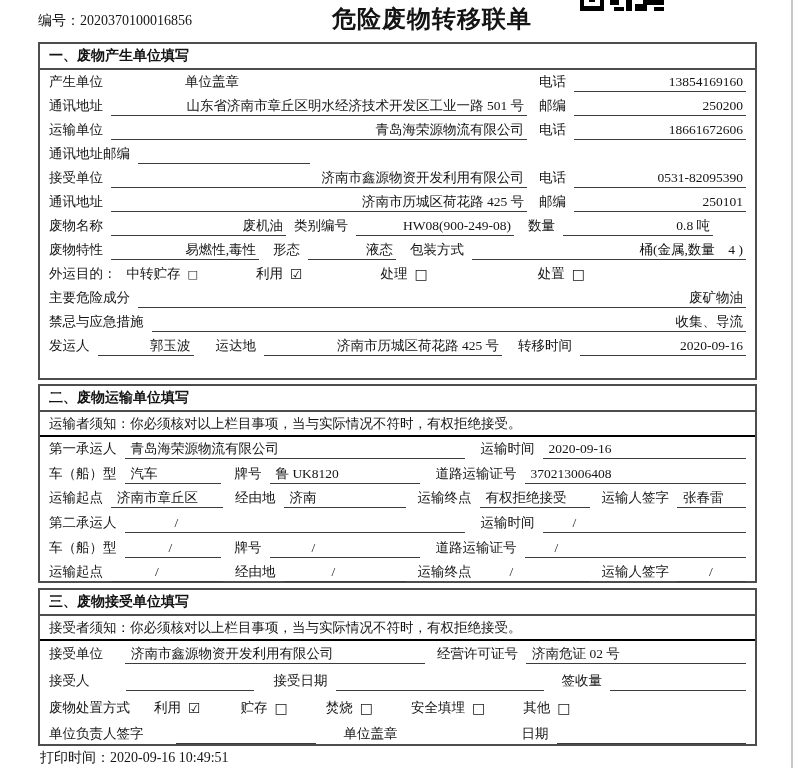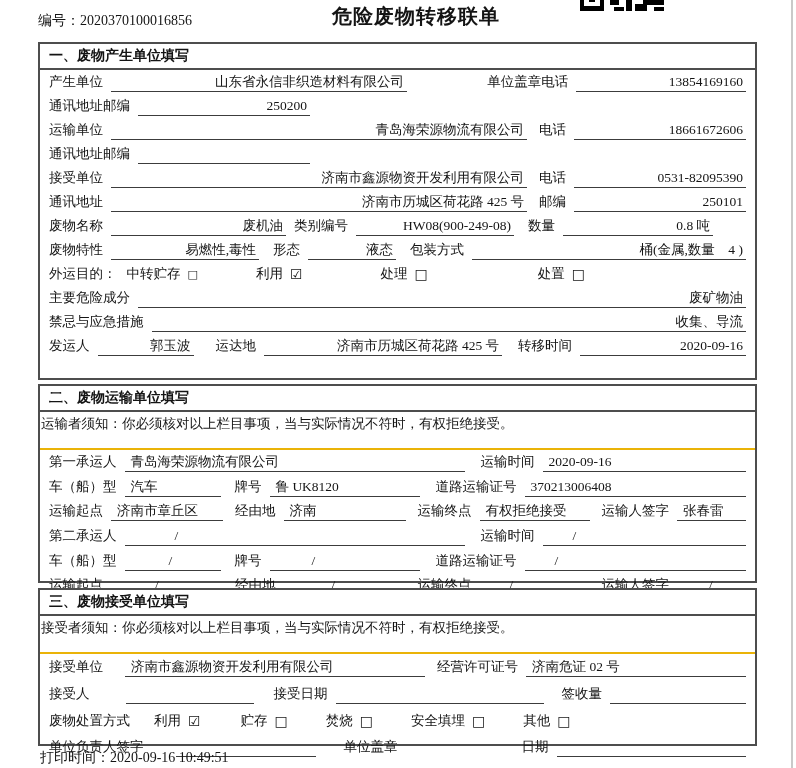--- a/index.html
+++ b/index.html
@@ -5,31 +5,31 @@
   * { margin:0; padding:0; box-sizing:border-box; }
   html,body { background:#fff; }
   body {
     width:796px; height:768px; overflow:hidden;
     font-family:"Liberation Serif","DejaVu Serif",serif;
     color:#141414; font-size:13.5px;
   }
   .doc { position:relative; width:796px; height:768px; background:#fff; }
 
   .serial { position:absolute; left:38px; top:12px; font-size:14px; white-space:nowrap; }
-  .title  { position:absolute; left:332px; top:3px; font-size:20px; font-weight:700; letter-spacing:1px; white-space:nowrap; }
+  .title  { position:absolute; left:332px; top:3px; font-size:24px; font-weight:700; letter-spacing:1px; white-space:nowrap; }
   .qr     { position:absolute; left:580px; top:0; width:85px; height:12px; }
   .page-edge { position:absolute; left:791px; top:0; width:2px; height:768px; background:#c9c9c9; }
 
   .box { position:absolute; left:38px; width:719px; border:2px solid #4d4d4d; background:#fff; }
   #box1 { top:42px;  height:338px; }
   #box2 { top:384px; height:199px; }
   #box3 { top:588px; height:158px; }
 
   .box-hd { height:26px; line-height:24px; font-weight:700; font-size:14px; padding:0 9px; border-bottom:2px solid #4d4d4d; }
-  .notice { height:38px; line-height:24px; padding:0 1px; border-bottom:2px solid #eab308; white-space:nowrap; }
+  .notice { height:25px; line-height:24px; padding:0 9px; border-bottom:2px solid #000000; white-space:nowrap; }
 
   .row { display:flex; align-items:center; padding:0 9px; }
   #box1 .row { height:24px;text-align:right; }
   #box2 .row { height:24.6px; }
   #box3 .row { height:26.7px; }
 
   .lbl { white-space:nowrap; }
   .val { border-bottom:1px solid #3c3c3c; white-space:nowrap; padding:0 3px 0 6px; margin-left:8px; height:20px; line-height:19px; overflow:hidden; }
   .fill { flex:1 1 auto; }
 
@@ -59,28 +59,28 @@
     <rect x="63" y="0" width="21" height="5" fill="#000"></rect>
     <rect x="74" y="7" width="10" height="4" fill="#000"></rect>
   </svg>
   <div class="page-edge"></div>
 
   <div class="box" id="box1">
     <div class="box-hd">一、废物产生单位填写</div>
 
     <div class="row">
       <span class="lbl">产生单位</span>
-      <span class="val" style="width:300px">山东省永信非织造材料有限公司</span>
       <span class="lbl" style="margin-left:18px;width:118px">单位盖章</span>
       <span class="lbl" style="margin-left:auto">电话</span>
       <span class="val" style="width:172px">13854169160</span>
     </div>
 
     <div class="row">
       <span class="lbl">通讯地址</span>
+      <span class="val fill" style="margin-right:12px">山东省济南市章丘区明水经济技术开发区工业一路 501 号</span>
       <span class="lbl">邮编</span>
       <span class="val" style="width:172px">250200</span>
     </div>
 
     <div class="row">
       <span class="lbl">运输单位</span>
       <span class="val fill" style="margin-right:12px">青岛海荣源物流有限公司</span>
       <span class="lbl">电话</span>
       <span class="val" style="width:172px">18661672606</span>
     </div>

